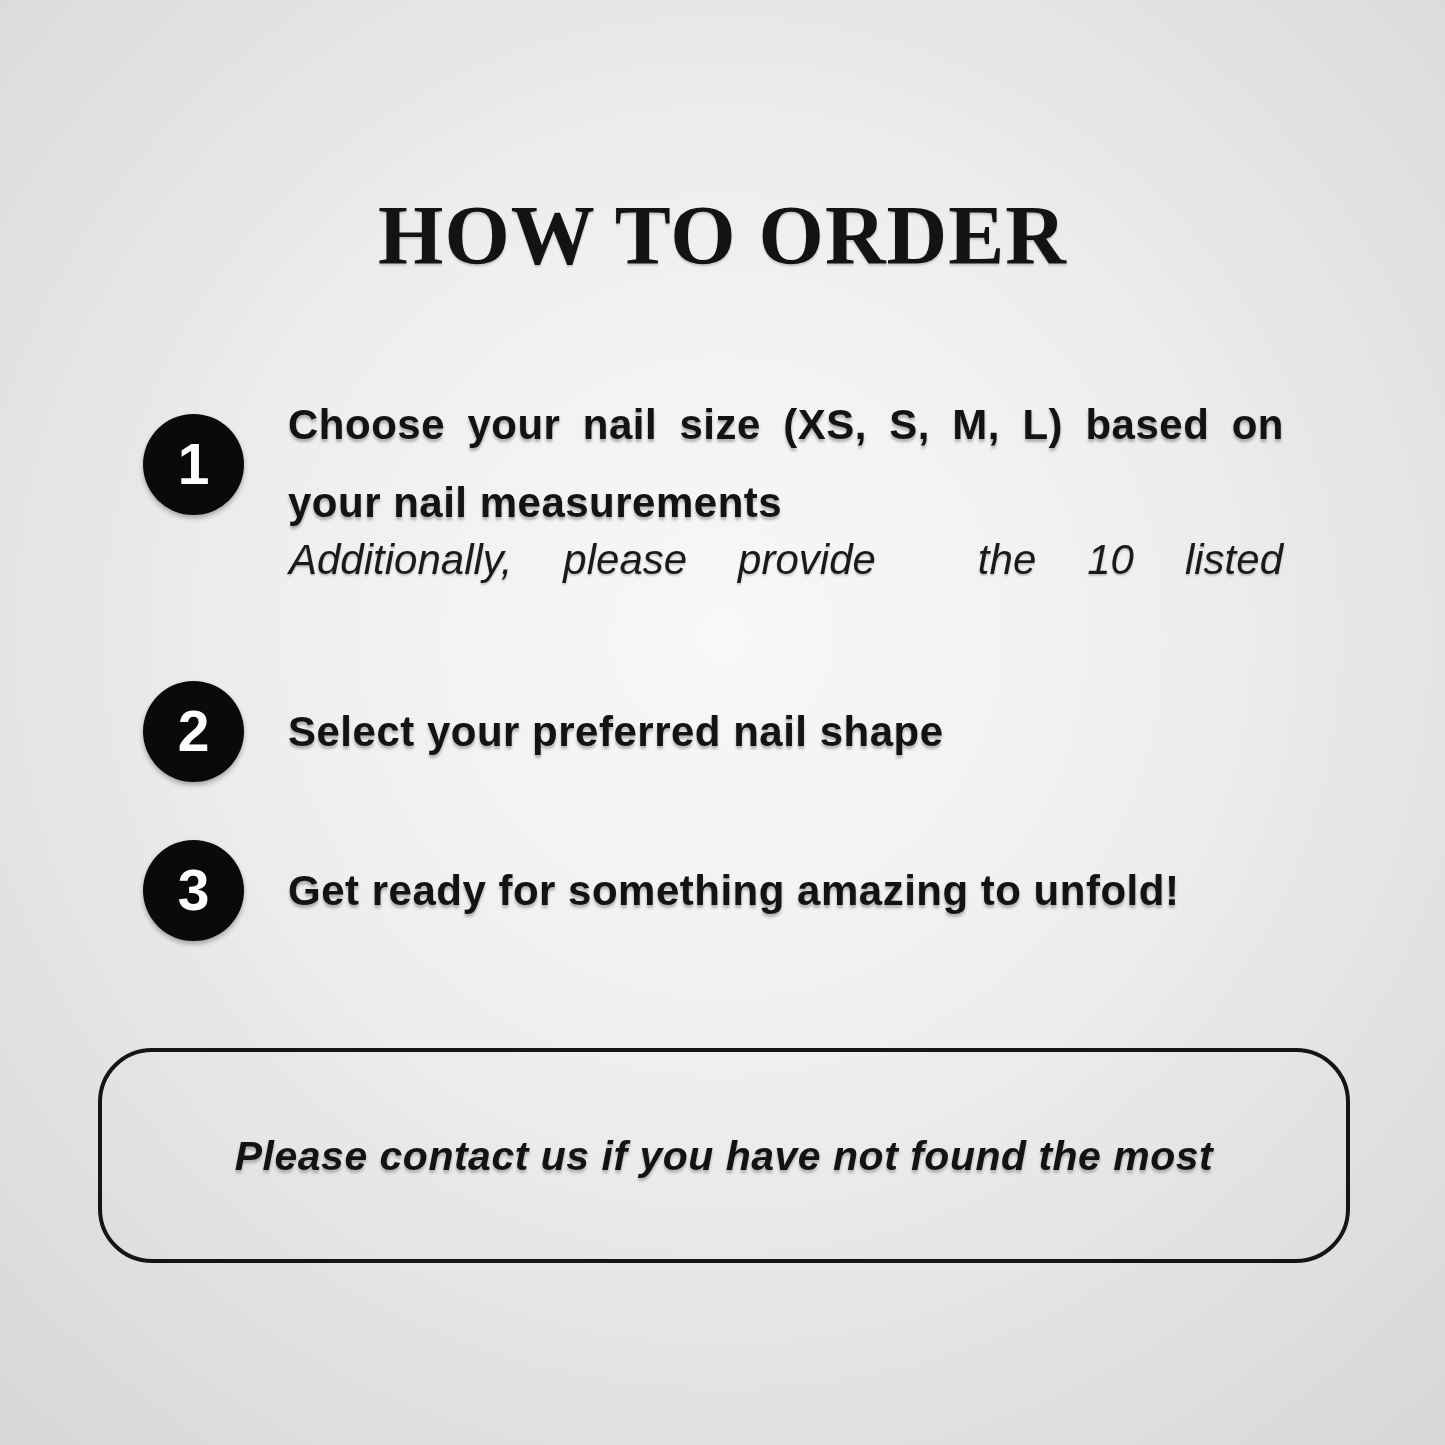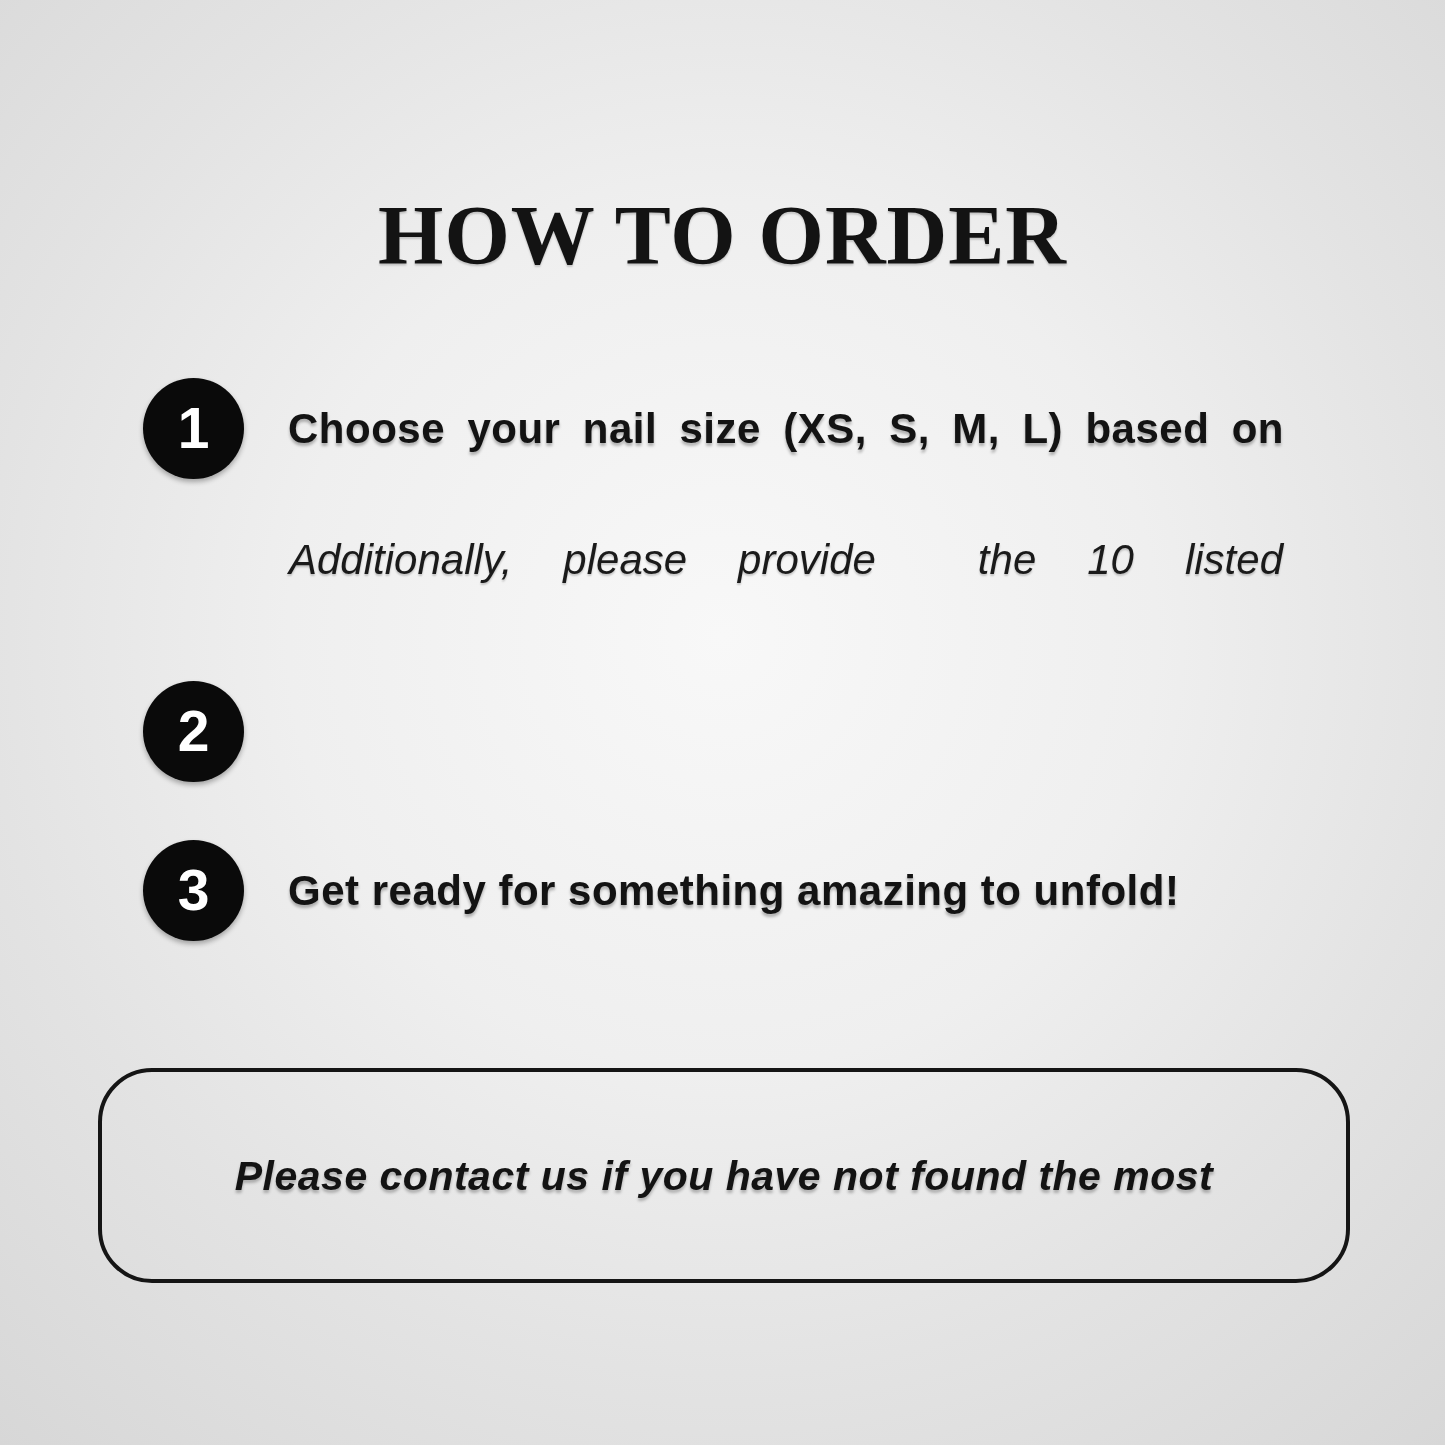--- a/index.html
+++ b/index.html
@@ -80,21 +80,20 @@
     position: absolute;
     left: 98px; top: 1048px;
     width: 1252px; height: 215px;
     box-sizing: border-box;
     border: 4px solid #151515;
     border-radius: 54px;
     display: flex;
     flex-direction: column;
     align-items: center;
     justify-content: center;
-    margin-top: 20px;
   }
   .f-line {
     margin: 0;
     font-size: 41px;
     font-weight: 700;
     font-style: italic;
     line-height: 58px;
     text-align: center;
     letter-spacing: 0.5px;
     color: #131313;
@@ -107,30 +106,34 @@
 <div class="canvas">
 
   <h1 class="title">HOW TO ORDER</h1>
 
   <section class="step step-1">
     <div class="badge">
       <span class="badge-num">1</span>
     </div>
     <div class="step-text">
       <p class="h-line justify">Choose your nail size (XS, S, M, L) based on</p>
+      <p class="h-line">your nail measurements</p>
     </div>
   </section>
 
   <div class="note">
     <p class="n-line justify">Additionally, please provide  the 10 listed</p>
   </div>
 
   <section class="step step-2">
     <div class="badge">
       <span class="badge-num">2</span>
+    </div>
+    <div class="step-text">
+      <p class="h-line">Select your preferred nail shape</p>
     </div>
   </section>
 
   <section class="step step-3">
     <div class="badge">
       <span class="badge-num">3</span>
     </div>
     <div class="step-text">
       <p class="h-line">Get ready for something amazing to unfold!</p>
     </div>

